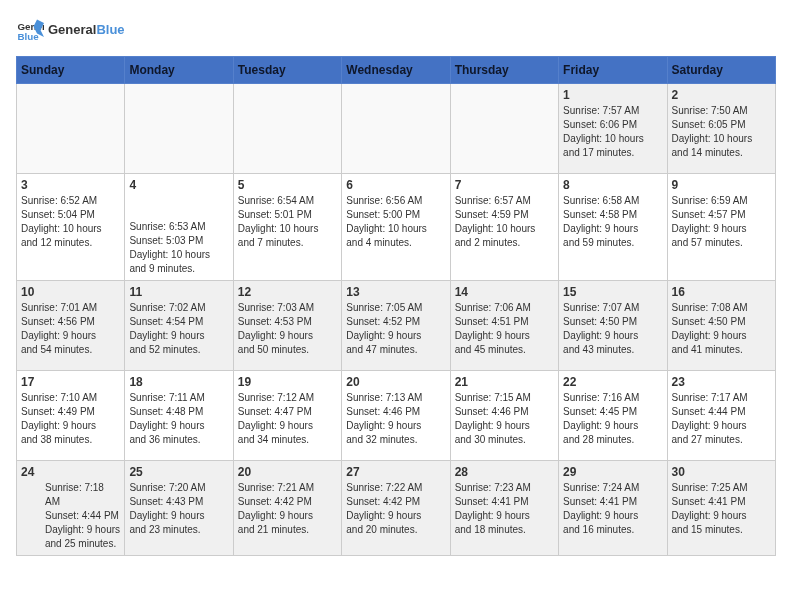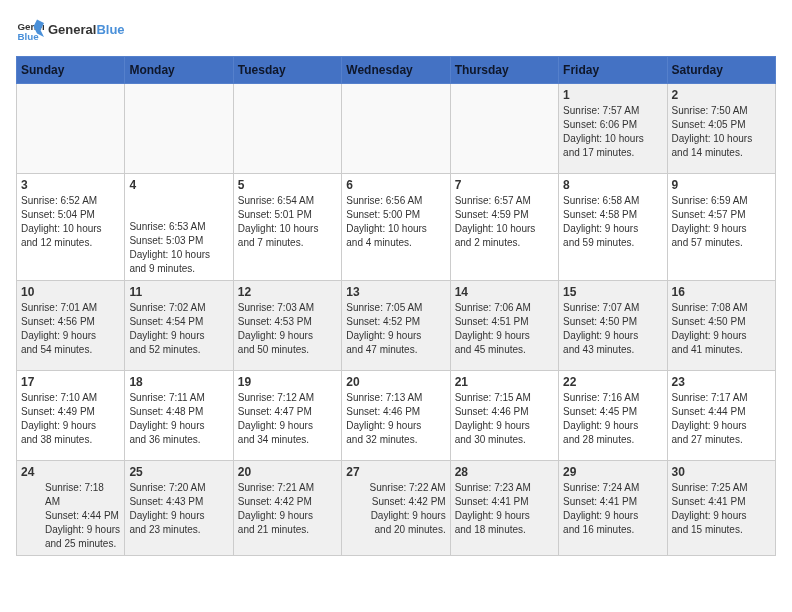--- a/index.html
+++ b/index.html
@@ -120,21 +120,21 @@
         <td class="shaded">
           <span class="day-number">1</span>
           <div class="day-info" style="white-space: pre-line;">Sunrise: 7:57 AM
 Sunset: 6:06 PM
 Daylight: 10 hours
 and 17 minutes.</div>
         </td>
         <td class="shaded">
           <span class="day-number">2</span>
           <div class="day-info" style="white-space: pre-line;">Sunrise: 7:50 AM
-Sunset: 4:05 PM
+Sunset: 6:05 PM
 Daylight: 10 hours
 and 14 minutes.</div>
         </td>
       </tr>
       <tr>
         <td>
           <span class="day-number">3</span>
           <div class="day-info" style="white-space: pre-line;">Sunrise: 6:52 AM
 Sunset: 5:04 PM
 Daylight: 10 hours
@@ -302,21 +302,21 @@
         </td>
         <td class="shaded">
           <span class="day-number">20</span>
           <div class="day-info" style="white-space: pre-line;">Sunrise: 7:21 AM
 Sunset: 4:42 PM
 Daylight: 9 hours
 and 21 minutes.</div>
         </td>
         <td class="shaded">
           <span class="day-number">27</span>
-          <div class="day-info" style="white-space: pre-line; text-align: right;">Sunrise: 7:22 AM
+          <div class="day-info" style="white-space: pre-line;">Sunrise: 7:22 AM
 Sunset: 4:42 PM
 Daylight: 9 hours
 and 20 minutes.</div>
         </td>
         <td class="shaded">
           <span class="day-number">28</span>
           <div class="day-info" style="white-space: pre-line;">Sunrise: 7:23 AM
 Sunset: 4:41 PM
 Daylight: 9 hours
 and 18 minutes.</div>

